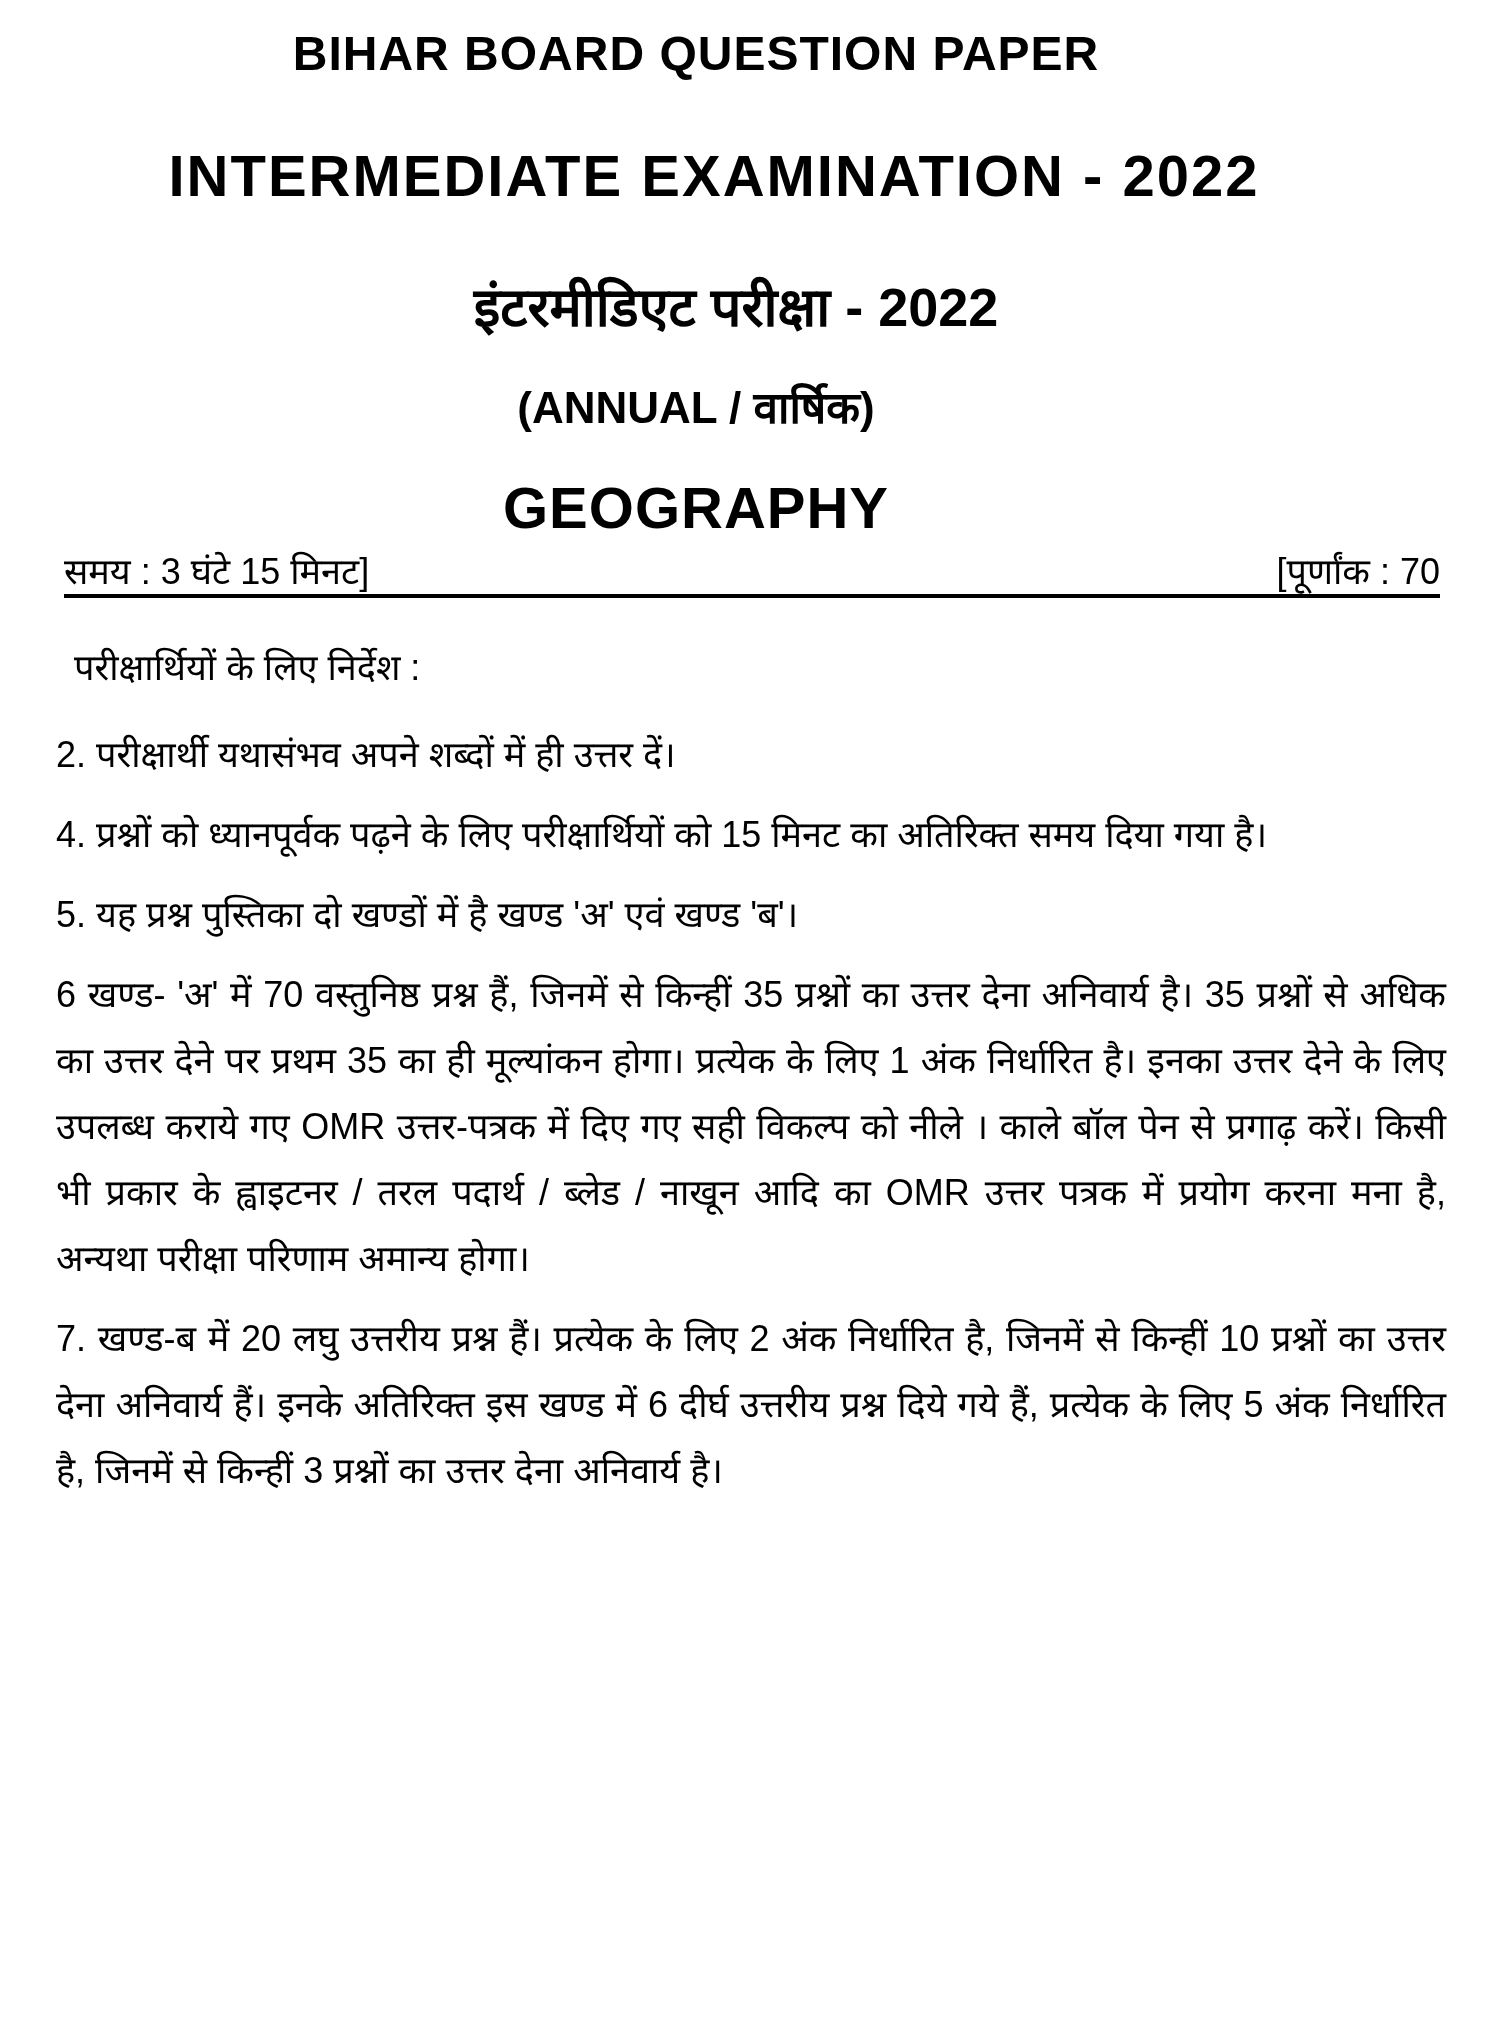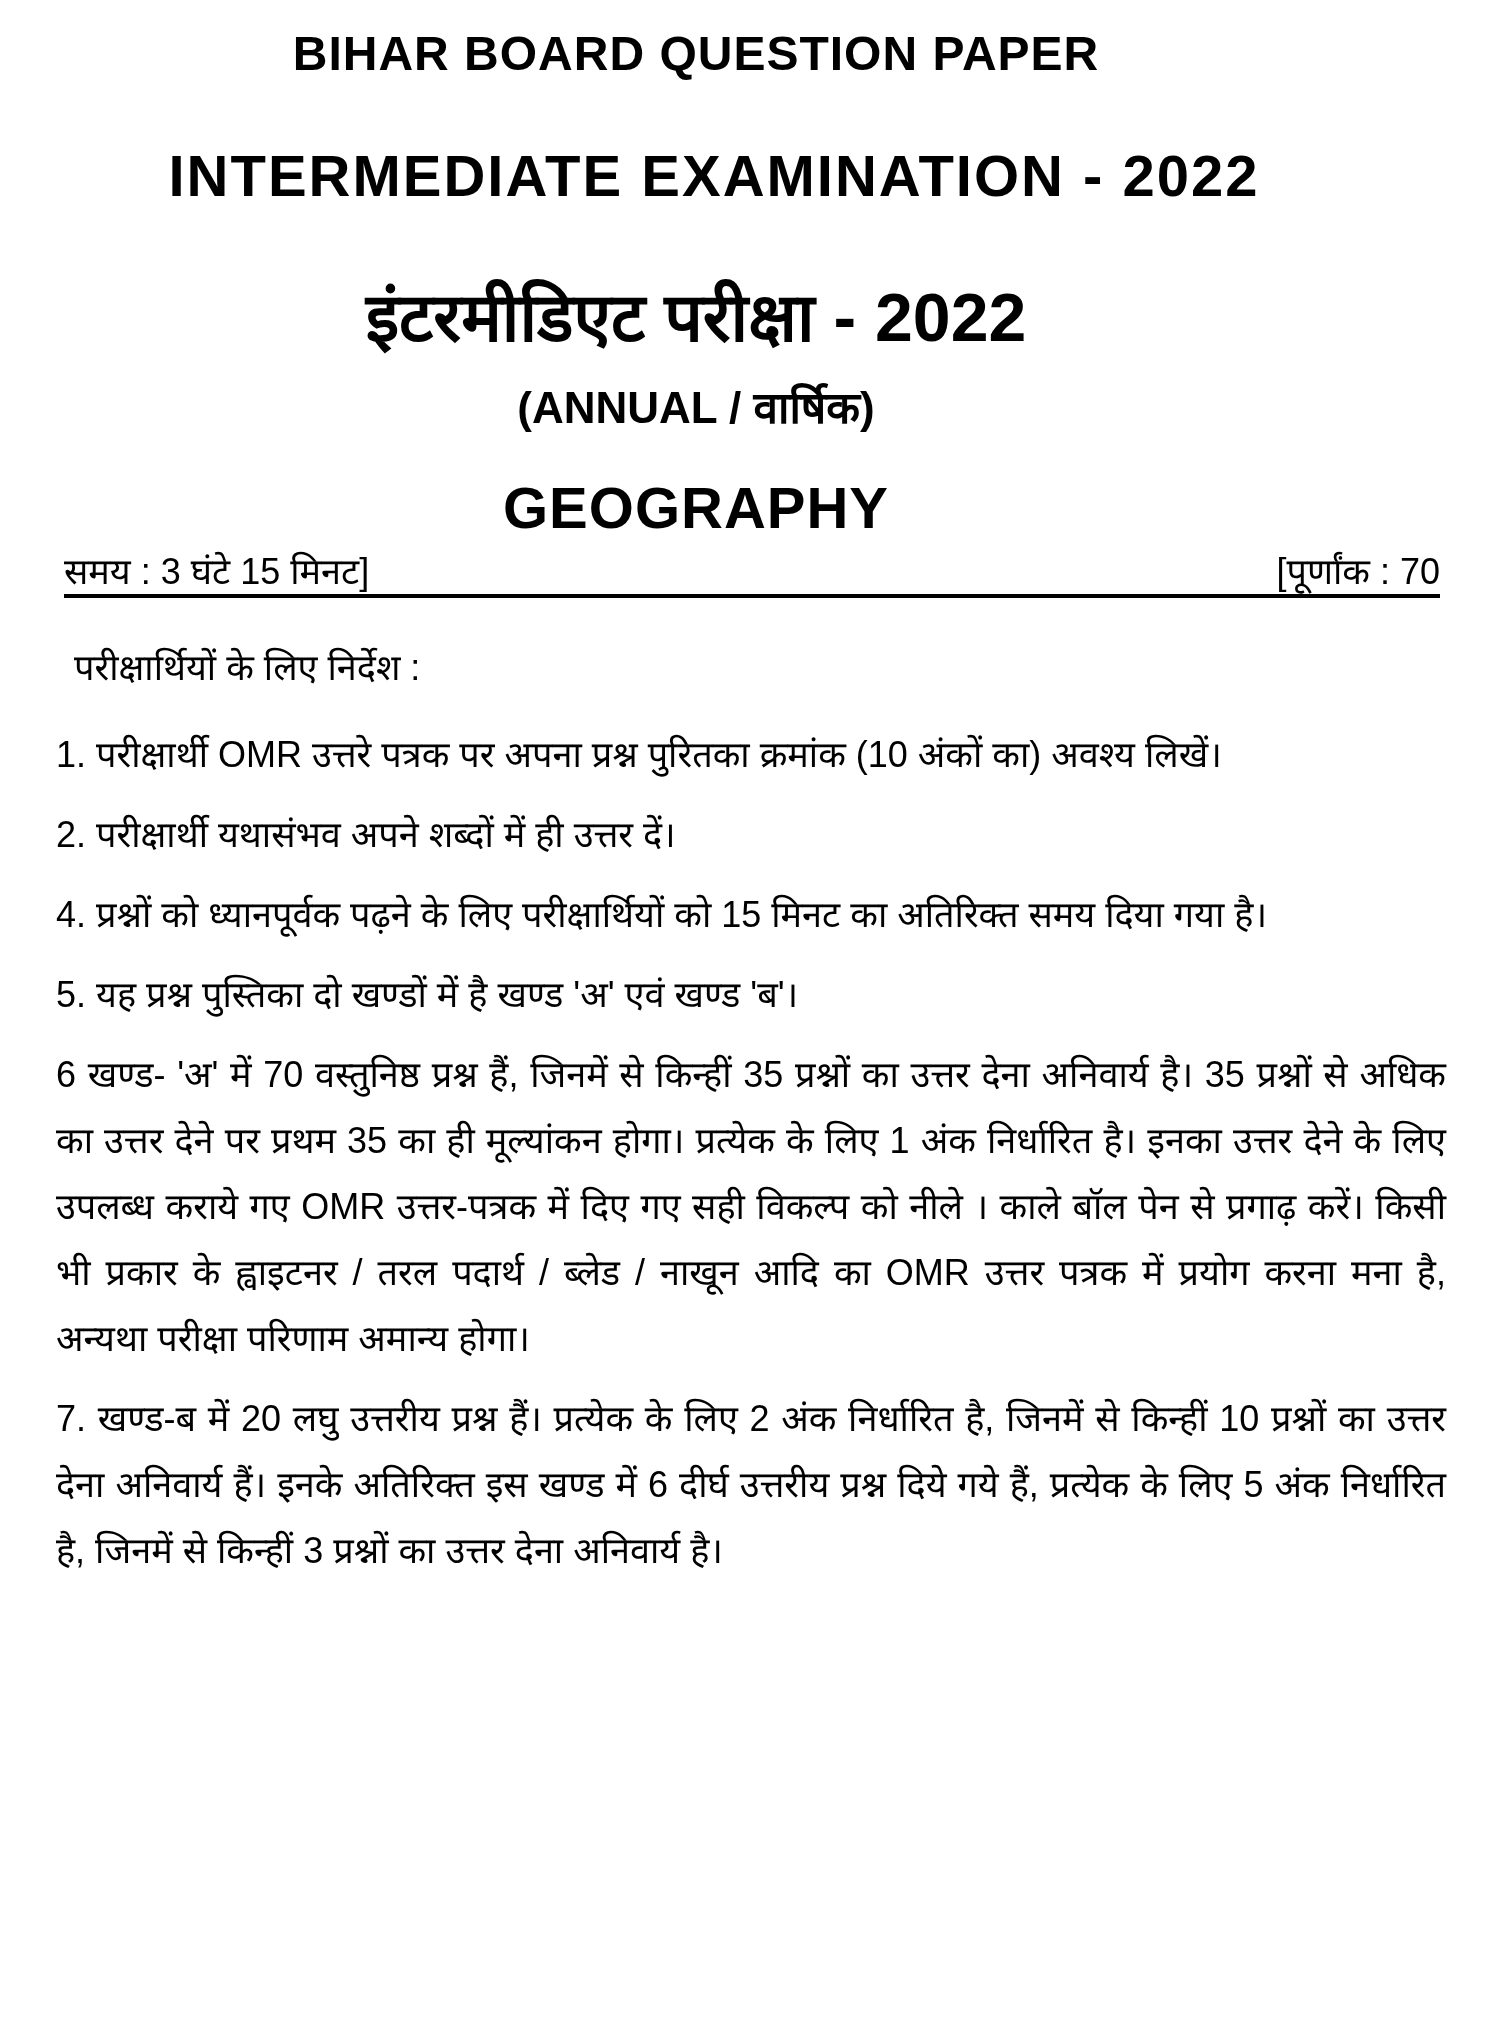--- a/index.html
+++ b/index.html
@@ -3,21 +3,21 @@
   <meta charset="utf-8">
   <style>
     html, body { margin: 0; padding: 0; background: #ffffff; }
     body {
       width: 1505px; height: 2034px; overflow: hidden; position: relative;
       color: #000; font-family: "Liberation Sans", "DejaVu Sans", sans-serif;
     }
     .center { position: absolute; left: 0; width: 1392px; text-align: center; font-weight: bold; white-space: nowrap; margin-top: 24px; }
     .t1 { top: 2px; font-size: 48px; letter-spacing: 1px; }
     .t2 { top: 118px; font-size: 58px; letter-spacing: 2px; padding-left: 18px; }
-    .t3 { top: 244px; font-size: 68px; }
+    .t3 { top: 244px; font-size: 54px; padding-left: 40px; }
     .t4 { top: 352px; font-size: 44px; }
     .t5 { top: 450px; font-size: 58px; letter-spacing: 1px; }
     .meta-row {
       position: absolute; left: 64px; width: 1376px; top: 552px; height: 42px;
       border-bottom: 4px solid #000; font-size: 36px; line-height: 40px;
     }
     .meta-row .left { position: absolute; left: 0; top: 0; }
     .meta-row .right { position: absolute; right: 0; top: 0; }
     .instr-head { position: absolute; left: 74px; top: 642px; font-size: 36px; }
     .items { position: absolute; left: 56px; width: 1390px; top: 722px; }
@@ -33,19 +33,18 @@
 <div class="center t5">GEOGRAPHY</div>
 
 <div class="meta-row">
   <span class="left">समय : 3 घंटे 15 मिनट]</span>
   <span class="right">[पूर्णांक : 70</span>
 </div>
 
 <div class="instr-head">परीक्षार्थियों के लिए निर्देश :</div>
 
 <div class="items">
-  <p class="item">1. परीक्षार्थी OMR उत्तरे पत्रक पर अपना प्रश्न पुरितका क्रमांक (10 अंकों का) अवश्य लिखें।</p>
   <p class="item">2. परीक्षार्थी यथासंभव अपने शब्दों में ही उत्तर दें।</p>
   <p class="item">4. प्रश्नों को ध्यानपूर्वक पढ़ने के लिए परीक्षार्थियों को 15 मिनट का अतिरिक्त समय दिया गया है।</p>
   <p class="item">5. यह प्रश्न पुस्तिका दो खण्डों में है खण्ड 'अ' एवं खण्ड 'ब'।</p>
   <p class="item">6 खण्ड- 'अ' में 70 वस्तुनिष्ठ प्रश्न हैं, जिनमें से किन्हीं 35 प्रश्नों का उत्तर देना अनिवार्य है। 35 प्रश्नों से अधिक का उत्तर देने पर प्रथम 35 का ही मूल्यांकन होगा। प्रत्येक के लिए 1 अंक निर्धारित है। इनका उत्तर देने के लिए उपलब्ध कराये गए OMR उत्तर-पत्रक में दिए गए सही विकल्प को नीले । काले बॉल पेन से प्रगाढ़ करें। किसी भी प्रकार के ह्वाइटनर / तरल पदार्थ / ब्लेड / नाखून आदि का OMR उत्तर पत्रक में प्रयोग करना मना है, अन्यथा परीक्षा परिणाम अमान्य होगा।</p>
   <p class="item">7. खण्ड-ब में 20 लघु उत्तरीय प्रश्न हैं। प्रत्येक के लिए 2 अंक निर्धारित है, जिनमें से किन्हीं 10 प्रश्नों का उत्तर देना अनिवार्य हैं। इनके अतिरिक्त इस खण्ड में 6 दीर्घ उत्तरीय प्रश्न दिये गये हैं, प्रत्येक के लिए 5 अंक निर्धारित है, जिनमें से किन्हीं 3 प्रश्नों का उत्तर देना अनिवार्य है।</p>
 </div>
 
 </body></html>

